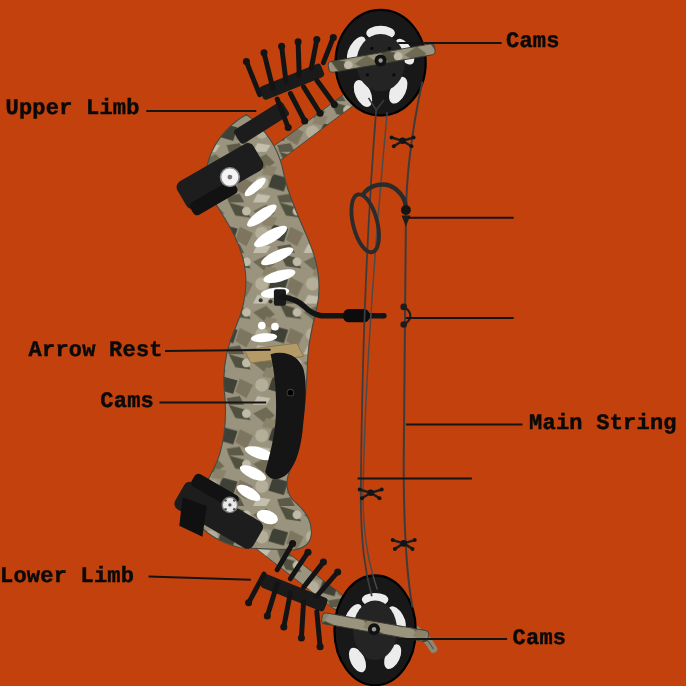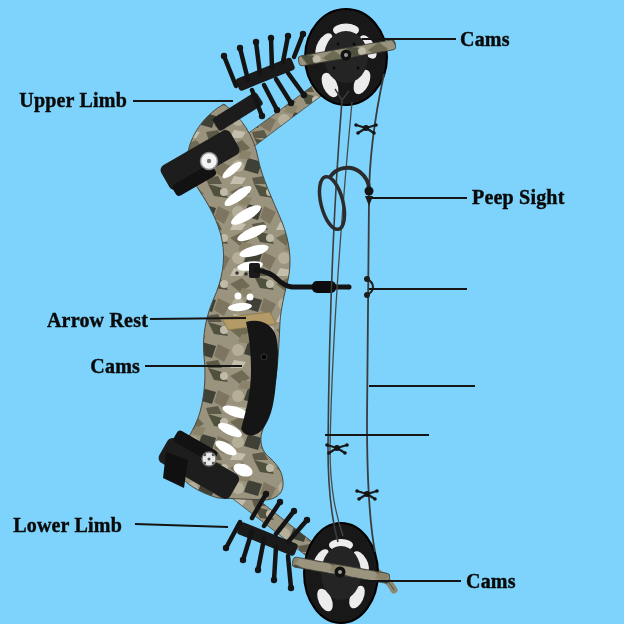--- a/index.html
+++ b/index.html
@@ -1,18 +1,18 @@
 <!DOCTYPE html>
 <html><head>
 <meta charset="utf-8">
 <style>
   html,body{margin:0;padding:0;background:#fff;}
   #stage{
-    position:relative;width:624px;height:624px;background:#7dd3fc;overflow:hidden;
-    font-family:Liberation Serif, serif;
+    position:relative;width:624px;height:624px;background:#c2410c;overflow:hidden;
+    font-family:Liberation Mono, monospace;
   }
   #bow-svg{position:absolute;left:0;top:0;}
   .label{
     position:absolute;
     font-size:20px;font-weight:700;line-height:22px;
     color:#0a0a0a;letter-spacing:0.2px;white-space:pre;
     -webkit-text-stroke:0.4px #0a0a0a;
   }
 </style>
 </head>
@@ -278,19 +278,19 @@
       <line x1="145" y1="366" x2="242" y2="366"></line>
       <line x1="369" y1="386" x2="475" y2="386"></line>
       <line x1="325" y1="435" x2="429" y2="435"></line>
       <line x1="135" y1="524" x2="228" y2="527"></line>
       <line x1="363" y1="581" x2="461" y2="581"></line>
     </g>
   </svg>
 
   <div class="label" style="left:460px;top:28px;">Cams</div>
   <div class="label" style="right:497px;top:89px;">Upper Limb</div>
-  <div class="label" style="left:472px;top:186px;">Peep Sight</div>
   <div class="label" style="right:476px;top:309px;">Arrow Rest</div>
   <div class="label" style="right:484px;top:355px;">Cams</div>
+  <div class="label" style="left:481px;top:375px;">Main String</div>
   <div class="label" style="right:502px;top:514px;">Lower Limb</div>
   <div class="label" style="left:466px;top:570px;">Cams</div>
 
 </div>
 
 </body></html>

